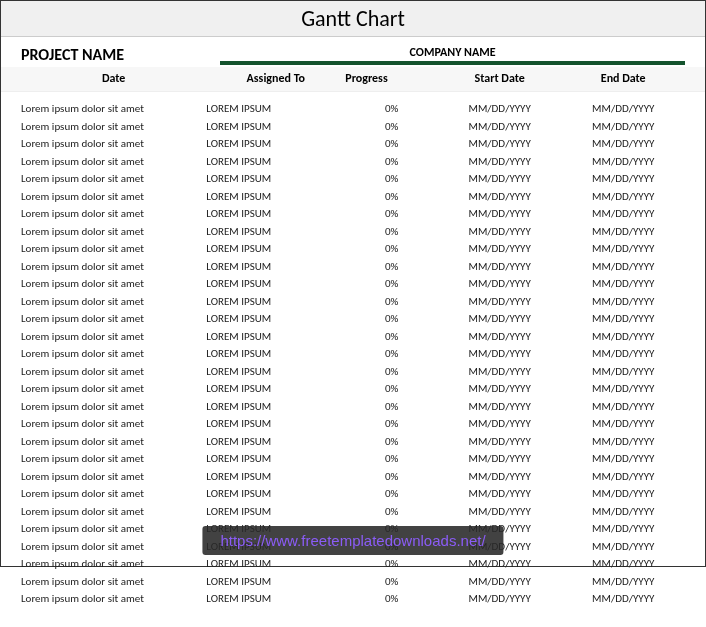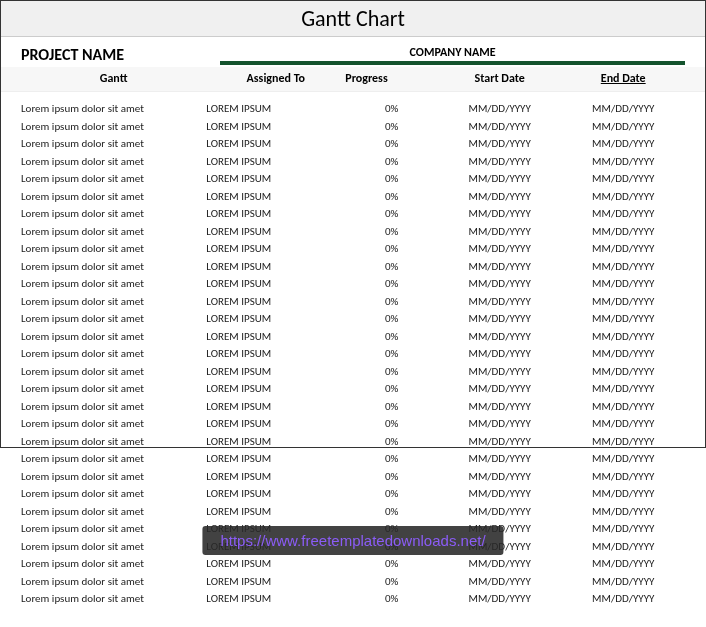--- a/index.html
+++ b/index.html
@@ -7,21 +7,21 @@
       font-family: Calibri, Arial, sans-serif;
       background: #fff;
       width: 706px;
       height: 627px;
       position: relative;
       overflow: hidden;
     }
     .container {
       border: 1px solid #333;
       width: 706px;
-      height: 448px;
+      height: 567px;
     }
     .title-bar {
       background: #f0f0f0;
       border-bottom: 1px solid #ccc;
       padding: 4px 0;
       text-align: center;
       font-size: 22px;
       font-weight: 400;
     }
     .header-row {
@@ -46,21 +46,21 @@
       padding: 4px 20px 6px 20px;
       background: #f7f7f7;
       font-weight: bold;
       font-size: 12px;
       border-bottom: 1px solid #eee;
     }
     .col-task { flex: 1.2; text-align: center; }
     .col-assigned { flex: 0.9; text-align: center; }
     .col-progress { flex: 0.6; text-align: left; }
     .col-start { flex: 0.8; text-align: center; }
-    .col-end { flex: 0.8; text-align: center; text-decoration: underline; }
+    .col-end { flex: 0.8; text-align: center; }
     .rows {
       padding: 8px 0 0 0;
     }
     .row {
       display: flex;
       padding: 0 20px;
       font-size: 11px;
       line-height: 17.5px;
       color: #222;
     }
@@ -88,21 +88,21 @@
 
 <div class="container">
   <div class="title-bar">Gantt Chart</div>
 
   <div class="header-row">
     <div class="header-left">PROJECT NAME</div>
     <div class="header-right">COMPANY NAME</div>
   </div>
 
   <div class="col-headers">
-    <div class="col-task">Gantt</div>
+    <div class="col-task">Date</div>
     <div class="col-assigned">Assigned To</div>
     <div class="col-progress">Progress</div>
     <div class="col-start">Start Date</div>
     <div class="col-end">End Date</div>
   </div>
 
   <div class="rows" id="rows-container">
       <div class="row">
         <div class="cell-task">Lorem ipsum dolor sit amet</div>
         <div class="cell-assigned">LOREM IPSUM</div>

